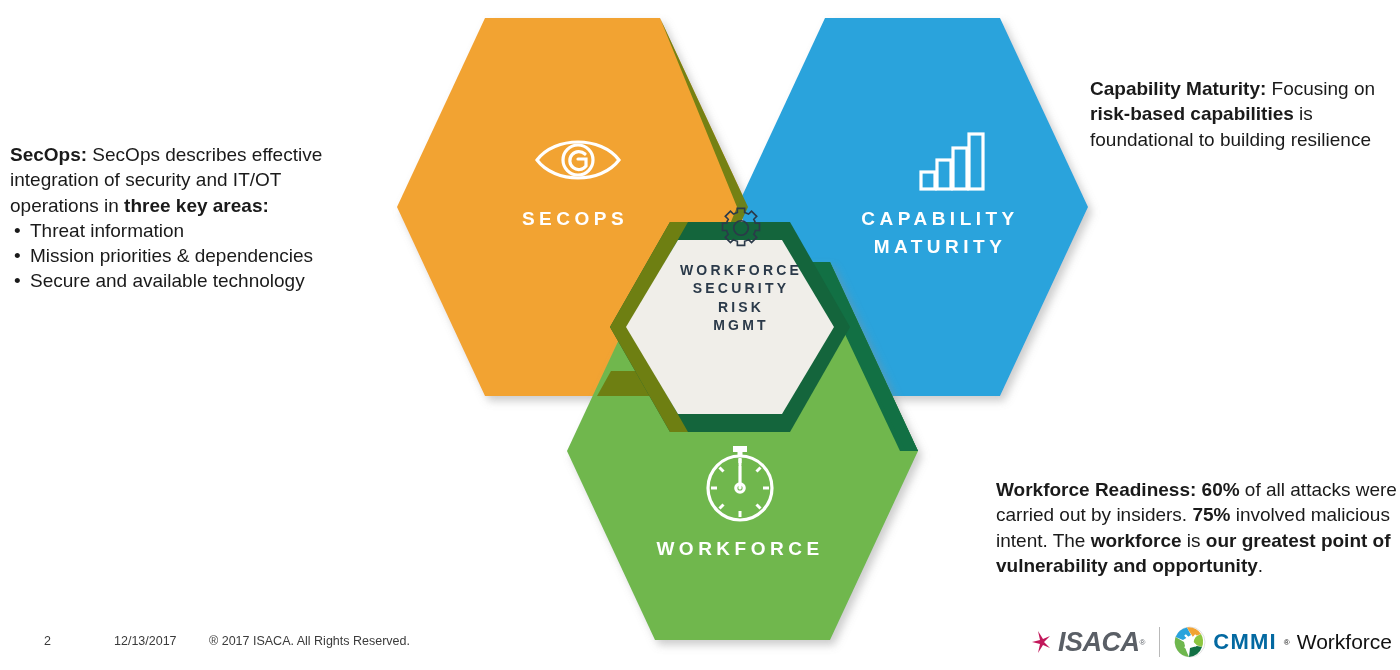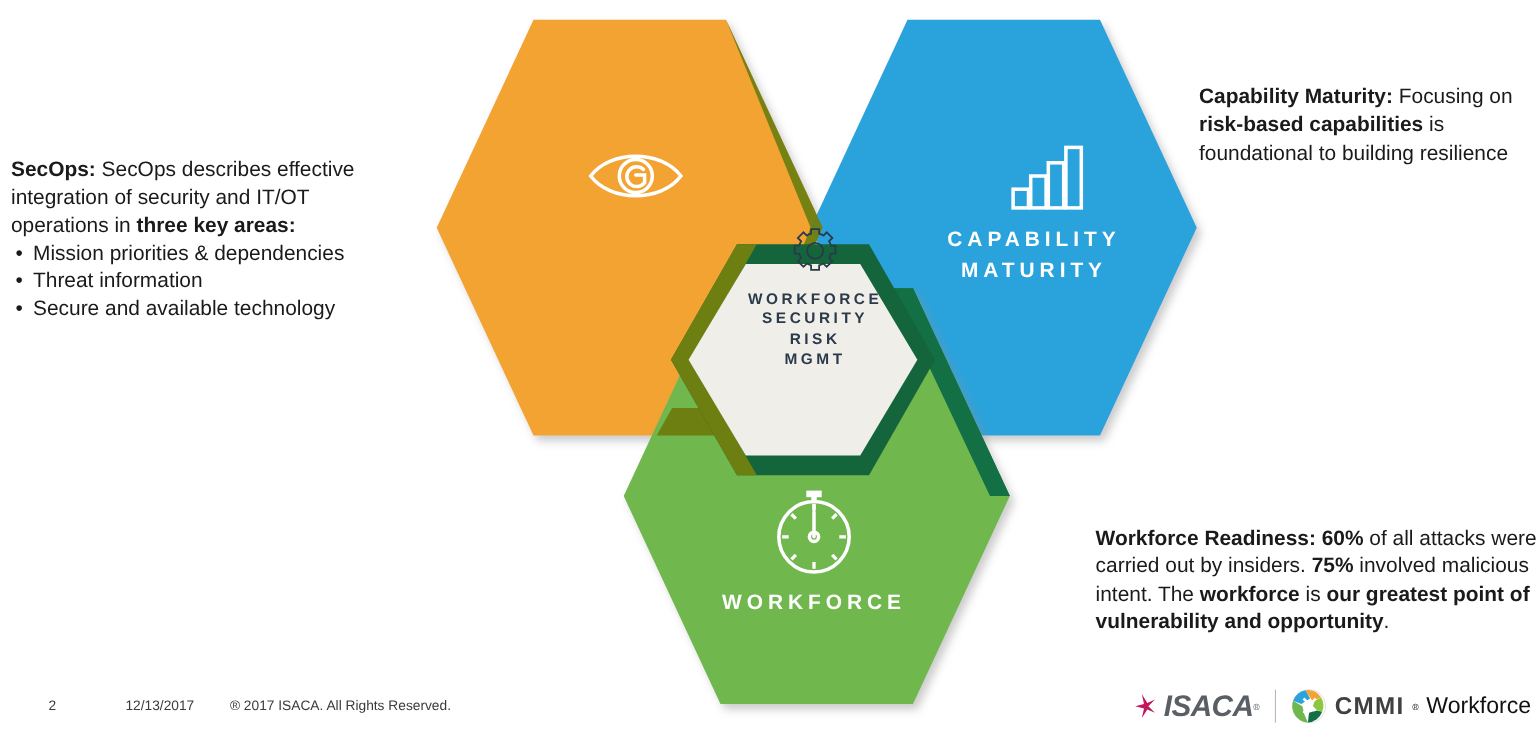--- a/index.html
+++ b/index.html
@@ -172,21 +172,21 @@
   }
   .logo-cmmi {
     display: flex;
     align-items: center;
     gap: 7px;
   }
   .logo-cmmi .cmmi-word {
     font-weight: bold;
     font-size: 22px;
     letter-spacing: 1.2px;
-    color: #404040;
+    color: #0369a1;
   }
   .logo-cmmi .cmmi-inst {
     font-size: 21px;
     color: #111111;
   }
   .logo-cmmi .cmmi-reg {
     font-size: 8px;
     vertical-align: super;
     color: #111111;
   }
@@ -225,20 +225,21 @@
     <polygon points="308,240 412,240 464,327 412,414 308,414 256,327" fill="#F0EEE9"></polygon>
   </svg>
 
   <div class="hex-icon" id="secops-icon">
     <svg width="90" height="60" viewBox="0 0 90 60">
       <path d="M4 30 C 22 6, 68 6, 86 30 C 68 54, 22 54, 4 30 Z" fill="none" stroke="#ffffff" stroke-width="3.2"></path>
       <circle cx="45" cy="30" r="15" fill="none" stroke="#ffffff" stroke-width="3.2"></circle>
       <path d="M52 24 A 9 9 0 1 0 53 36 L 53 29 L 45 29" fill="none" stroke="#ffffff" stroke-width="3.2" stroke-linecap="round"></path>
     </svg>
   </div>
+  <div class="hex-label" id="secops-label">SECOPS</div>
 
   <div class="hex-icon" id="capmat-icon">
     <svg width="72" height="62" viewBox="0 0 72 62">
       <rect x="3" y="42" width="14" height="17" fill="none" stroke="#ffffff" stroke-width="3.2"></rect>
       <rect x="19" y="30" width="14" height="29" fill="none" stroke="#ffffff" stroke-width="3.2"></rect>
       <rect x="35" y="18" width="14" height="41" fill="none" stroke="#ffffff" stroke-width="3.2"></rect>
       <rect x="51" y="4" width="14" height="55" fill="none" stroke="#ffffff" stroke-width="3.2"></rect>
     </svg>
   </div>
   <div class="hex-label" id="capmat-label">
@@ -281,22 +282,22 @@
     </div>
   </div>
 
 </div>
 
 <div class="callout" id="callout-secops">
   <div>
     <b>SecOps:</b><span> SecOps describes effective integration of security and IT/OT operations in </span><b>three key areas:</b>
   </div>
   <ul class="bullets">
+    <li>Threat information</li>
     <li>Mission priorities &amp; dependencies</li>
-    <li>Threat information</li>
     <li>Secure and available technology</li>
   </ul>
 </div>
 
 <div class="callout" id="callout-capability">
   <b>Capability Maturity:</b><span> Focusing on </span><b>risk-based capabilities</b><span> is foundational to building resilience</span>
 </div>
 
 <div class="callout" id="callout-workforce">
   <b>Workforce Readiness:</b><b> 60%</b><span> of all attacks were carried out by insiders. </span><b>75%</b><span> involved malicious intent. The </span><b>workforce</b><span> is </span><b>our greatest point of vulnerability and opportunity</b><span>.</span>

